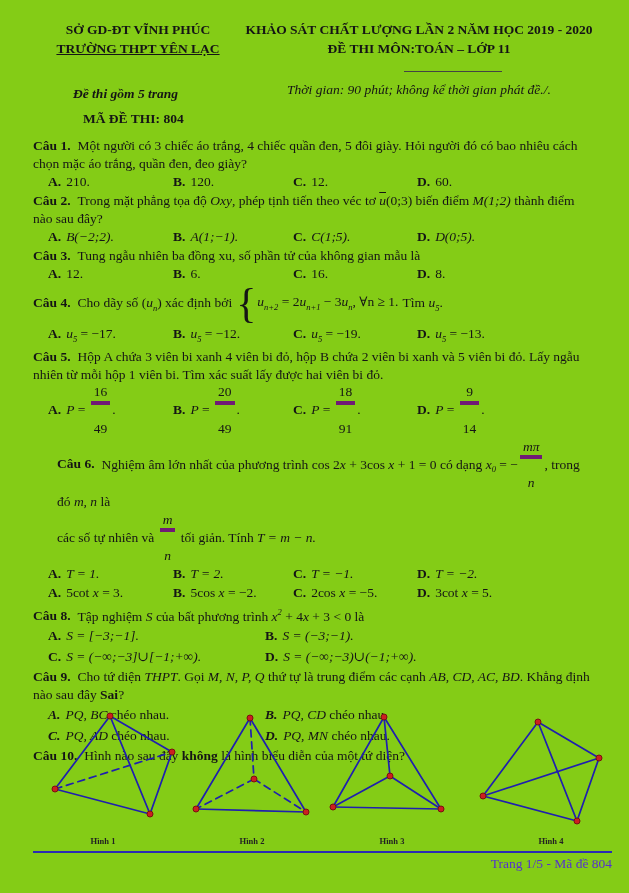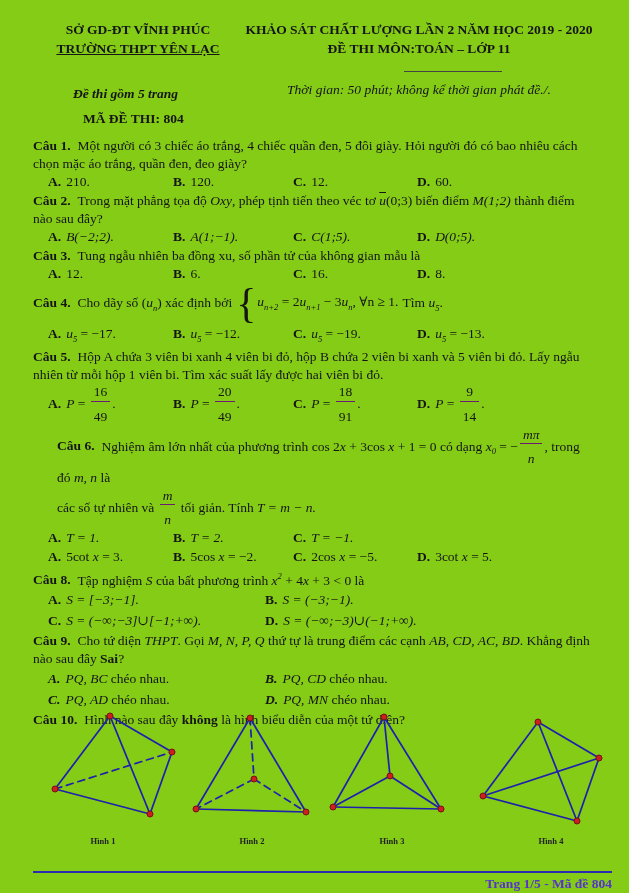--- a/index.html
+++ b/index.html
@@ -28,57 +28,57 @@
   .ans4 .opt:nth-child(2){width:120px;}
   .ans4 .opt:nth-child(3){width:124px;}
   .ans4 .opt:nth-child(4){flex:1;}
   .ans2{display:flex;margin-left:15px;line-height:21px;}
   .ans2 .opt:nth-child(1){width:217px;}
   .ans2 .opt:nth-child(2){flex:1;}
   .ol{font-weight:bold;margin-right:5px;}
   .ol.it{font-style:italic;}
   .frac{display:inline-block;vertical-align:middle;text-align:center;line-height:1.08;margin:1px 2px;}
   .frac .num{display:block;padding:0 3px 1px;}
-  .frac .den{display:block;border-top:1px solid #701a75;padding:8px 3px 0;}
+  .frac .den{display:block;border-top:4px solid #701a75;padding:17px 3px 0;}
   .frac.fi{font-style:italic;}
   .system{display:inline-flex;align-items:center;vertical-align:middle;margin:0 4px;}
   .brace{font-size:42px;font-weight:400;line-height:0.9;margin-right:1px;}
   .syslines{display:inline-flex;flex-direction:column;}
   .sysline{line-height:20px;}
   .q4row{display:block;line-height:18px;margin:2px 0;}
   .tall{line-height:20px;margin-left:24px;}
   .b{font-weight:bold;}
   
   .figs{position:absolute;left:0;top:704px;}
   .figs line{stroke-width:1.7;stroke-linecap:round;}
   .figs line.dash{stroke-dasharray:7 5;}
   .figs circle{stroke:#7a1010;stroke-width:1;}
   .figs text{font-family:"Liberation Serif","DejaVu Serif",serif;font-weight:bold;font-size:8.5px;fill:#222;text-anchor:middle;}
   
-  .footer{position:absolute;left:33px;right:17px;bottom:0;font-weight:bold;}
+  .footer{position:absolute;left:33px;right:17px;bottom:20px;}
   .fline{height:2px;background:#2b2bb4;}
   .ftext{margin-top:2px;text-align:right;color:#5533cc;font-size:13.5px;line-height:18px;}
 </style>
 </head>
 <body>
 
 <div class="page">
 
   <div class="hdr">
     <div class="hdr-left">
       <div class="hl1">SỞ GD-ĐT VĨNH PHÚC</div>
       <div class="hl2">TRƯỜNG THPT YÊN LẠC</div>
       <div class="hl3">Đề thi gồm 5 trang</div>
       <div class="hl4">MÃ ĐỀ THI: 804</div>
     </div>
     <div class="hdr-right">
       <div class="hr1">KHẢO SÁT CHẤT LƯỢNG LẦN 2 NĂM HỌC 2019 - 2020</div>
       <div class="hr2">ĐỀ THI MÔN:TOÁN – LỚP 11</div>
       <div class="hrule"></div>
-      <div class="hr3">Thời gian: 50 phút; không kể thời gian phát đề./.</div>
+      <div class="hr3">Thời gian: 90 phút; không kể thời gian phát đề./.</div>
     </div>
   </div>
 
   <div class="content">
 
     <div class="q">
       <div class="qline"><span class="qlab">Câu 1.</span><span>Một người có 3 chiếc áo trắng, 4 chiếc quần đen, 5 đôi giày. Hỏi người đó có bao nhiêu cách chọn mặc áo trắng, quần đen, đeo giày?</span></div>
       <div class="ans4">
         <span class="opt"><span class="ol">A.</span><span>210.</span></span>
         <span class="opt"><span class="ol">B.</span><span>120.</span></span>
@@ -132,20 +132,21 @@
       </div>
     </div>
 
     <div class="q">
       <div class="qline tall"><span class="qlab">Câu 6.</span><span>Nghiệm âm lớn nhất của phương trình </span><span>cos 2</span><span class="m">x</span><span> + 3cos </span><span class="m">x</span><span> + 1 = 0</span><span> có dạng </span><span class="m">x</span><sub>0</sub><span> = −</span><span class="frac fi"><span class="num">mπ</span><span class="den">n</span></span><span>, trong đó </span><span class="m">m, n</span><span> là</span></div>
       <div class="qline tall"><span>các số tự nhiên và </span><span class="frac fi"><span class="num">m</span><span class="den">n</span></span><span> tối giản. Tính </span><span class="m">T = m − n.</span></div>
       <div class="ans4">
         <span class="opt"><span class="ol">A.</span><span class="m">T = 1.</span></span>
         <span class="opt"><span class="ol">B.</span><span class="m">T = 2.</span></span>
         <span class="opt"><span class="ol">C.</span><span class="m">T = −1.</span></span>
+        <span class="opt"><span class="ol">D.</span><span class="m">T = −2.</span></span>
       </div>
     </div>
 
     <div class="q">
       <div class="ans4">
         <span class="opt"><span class="ol">A.</span><span>5cot </span><span class="m">x</span><span> = 3.</span></span>
         <span class="opt"><span class="ol">B.</span><span>5cos </span><span class="m">x</span><span> = −2.</span></span>
         <span class="opt"><span class="ol">C.</span><span>2cos </span><span class="m">x</span><span> = −5.</span></span>
         <span class="opt"><span class="ol">D.</span><span>3cot </span><span class="m">x</span><span> = 5.</span></span>
       </div>

